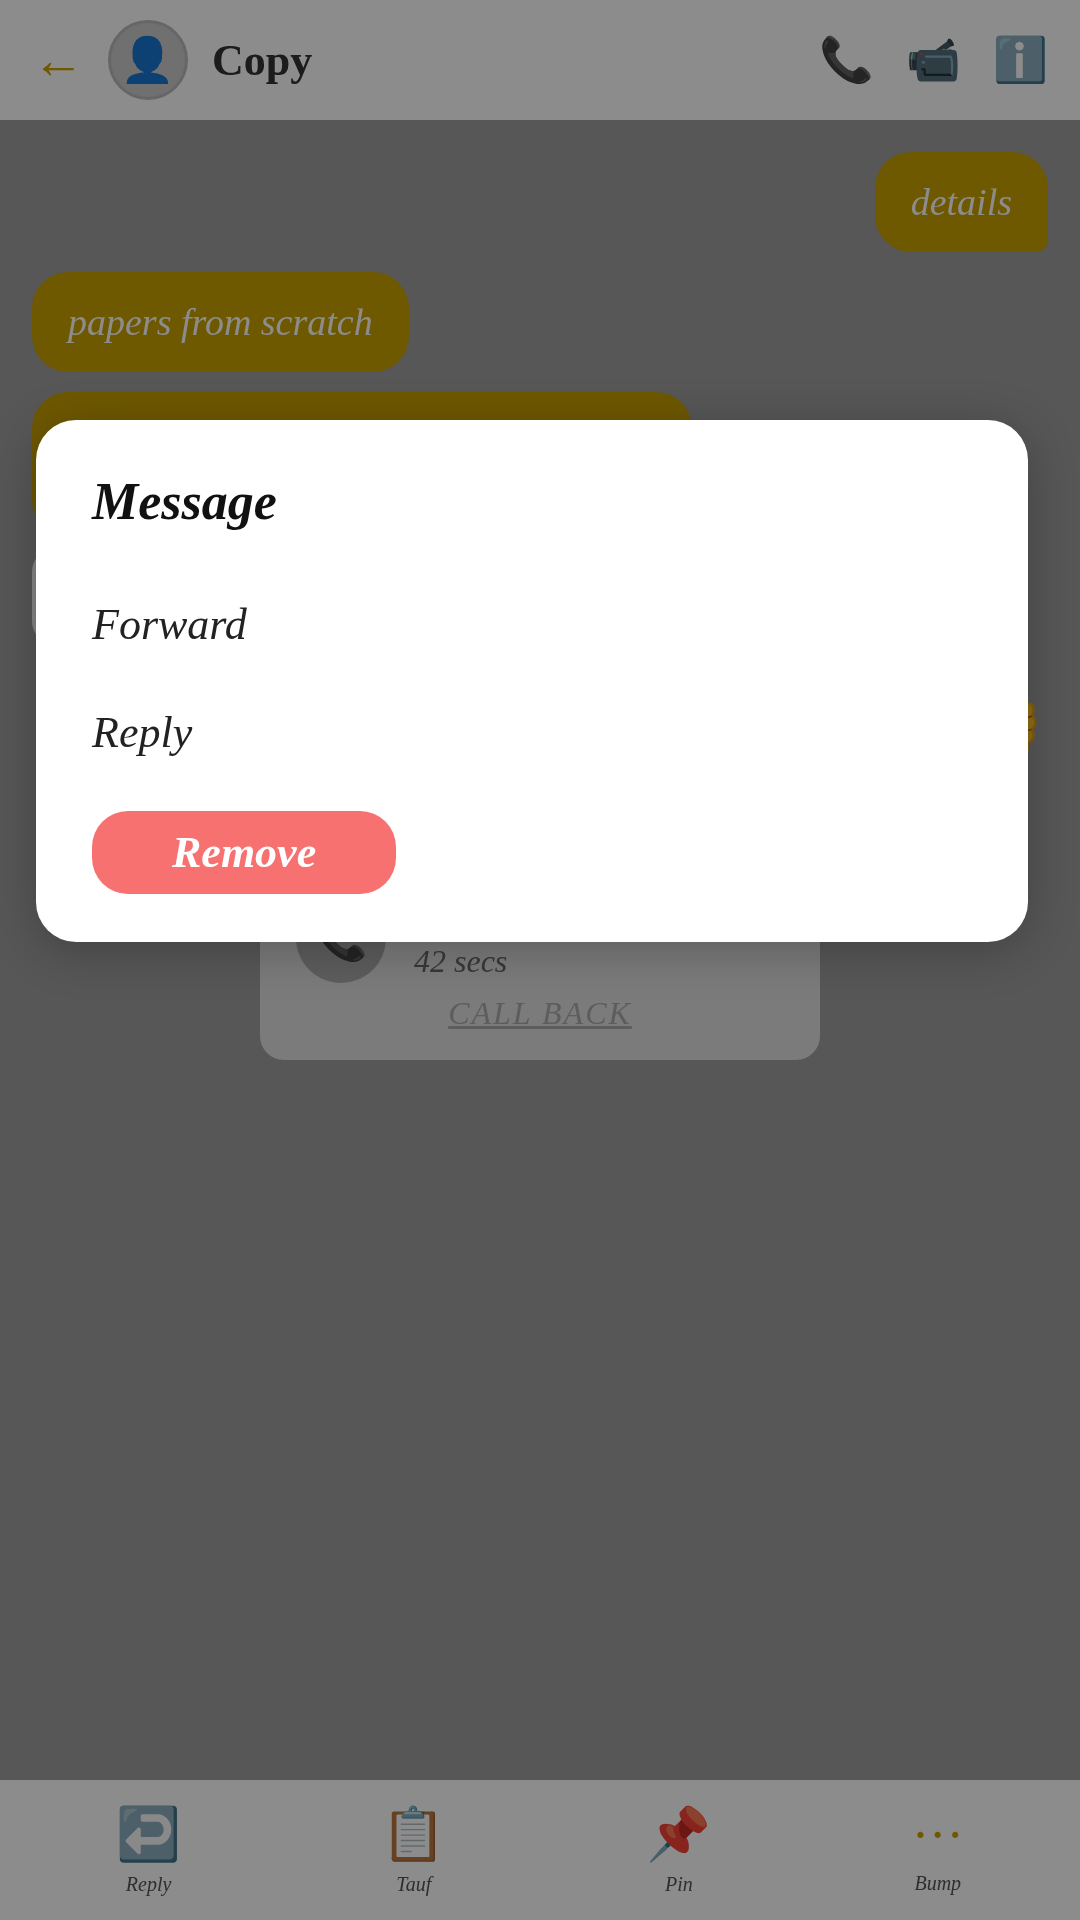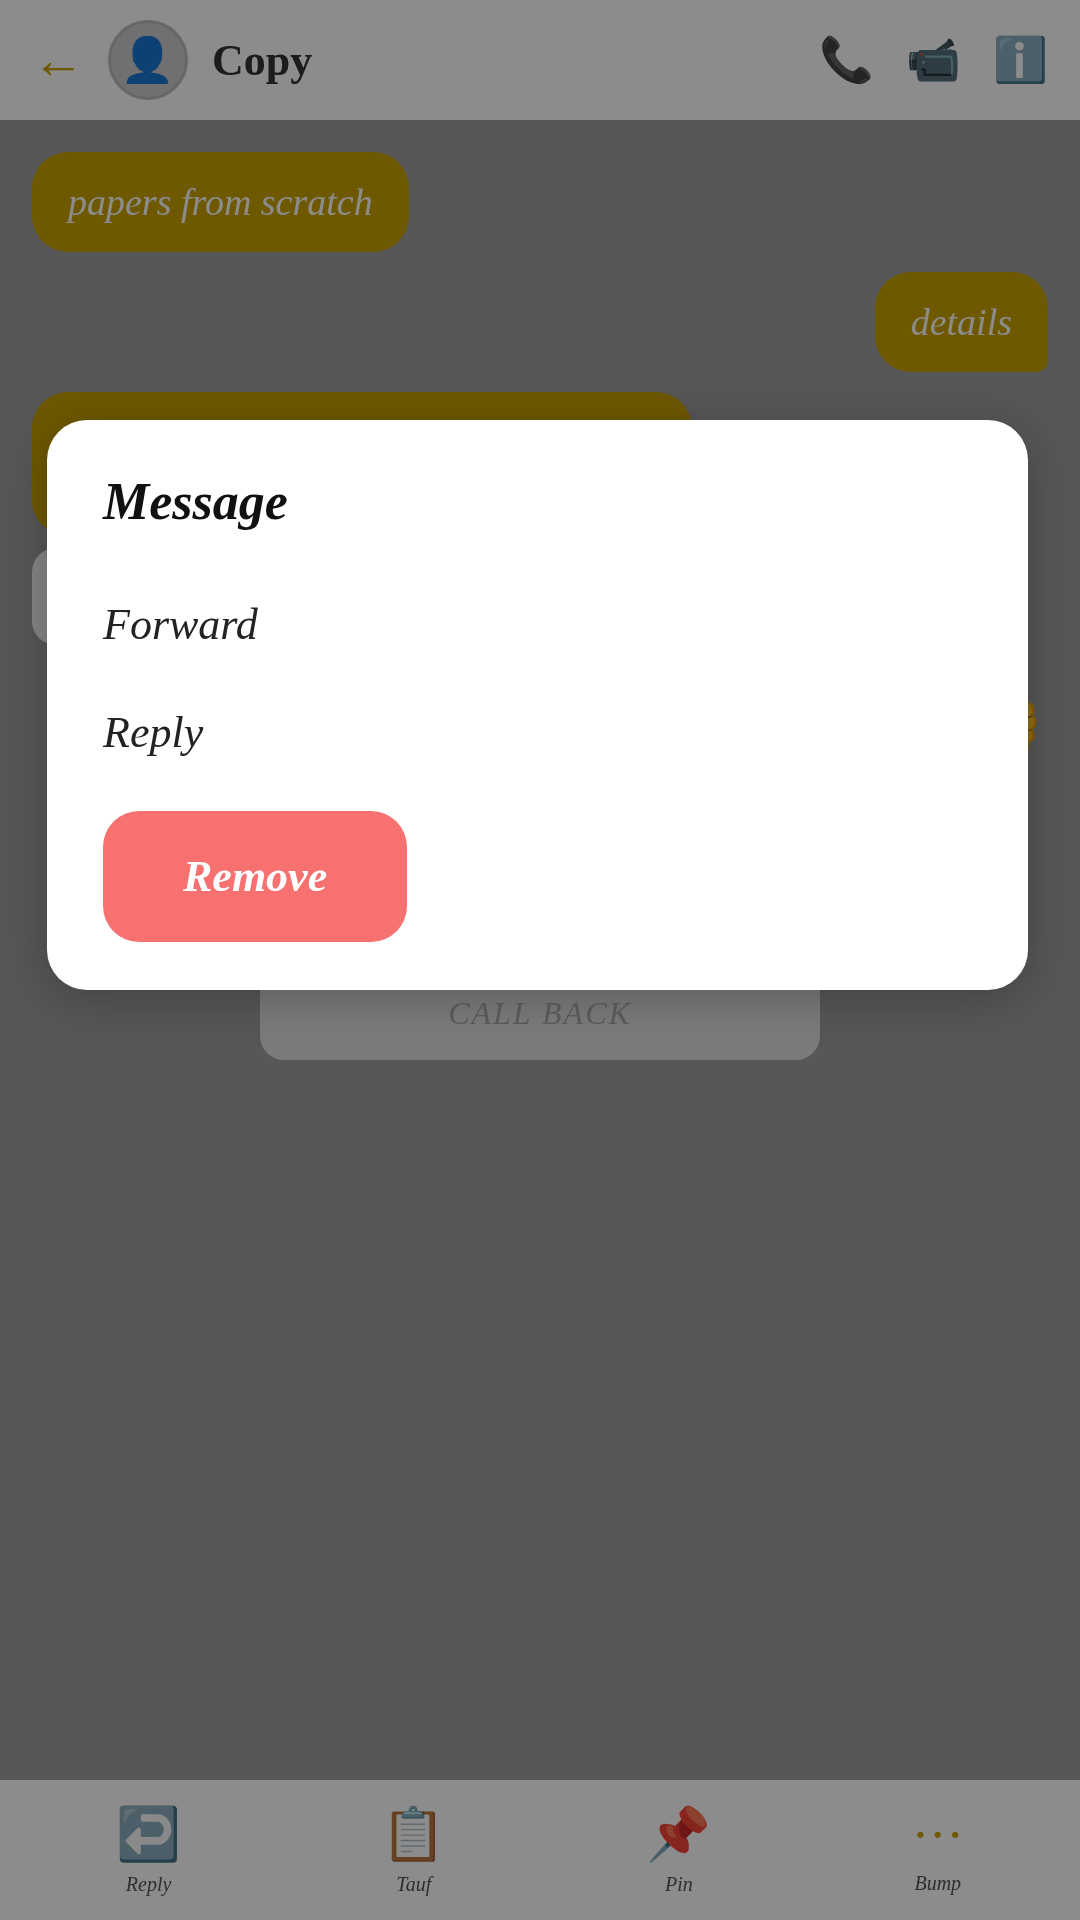--- a/index.html
+++ b/index.html
@@ -148,20 +148,21 @@
       font-size: 32px;
       color: #666;
       font-style: italic;
     }
     .call-back-label {
       text-align: center;
       color: #aaa;
       font-size: 32px;
       letter-spacing: 2px;
       font-style: italic;
+      text-decoration: underline;
     }
 
     
     .bottom-bar {
       position: absolute;
       bottom: 0; left: 0; right: 0;
       height: 140px;
       background: #fff;
       display: flex;
       align-items: center;
@@ -188,21 +189,21 @@
       position: absolute;
       top: 0; left: 0; right: 0; bottom: 0;
       background: rgba(0,0,0,0.45);
       z-index: 10;
     }
 
     
     .modal {
       position: absolute;
       top: 420px;
-      left: 47px;
+      left: 36px;
       right: 52px;
       background: #fff;
       border-radius: 40px;
       padding: 52px 56px 48px 56px;
       z-index: 20;
       box-shadow: 0 8px 48px rgba(0,0,0,0.25);
     }
     .modal-title {
       font-size: 52px;
       font-weight: bold;
@@ -221,21 +222,21 @@
       height: 1px;
       background: transparent;
     }
     .modal-remove-btn {
       display: inline-block;
       background: #f87171;
       color: #fff;
       font-size: 44px;
       font-style: italic;
       font-weight: bold;
-      padding: 40px 80px;
+      padding: 16px 80px;
       border-radius: 36px;
       margin-top: 24px;
       cursor: pointer;
     }
   </style>
 </head>
 <body>
 
 <div class="top-bar">
   <span class="back-icon">←</span>
@@ -244,25 +245,25 @@
   </div>
   <span class="contact-name">Copy</span>
   <div class="top-icons">
     <span class="top-icon">📞</span>
     <span class="top-icon">📹</span>
     <span class="top-icon">ℹ️</span>
   </div>
 </div>
 
 <div class="chat-area">
+  <div class="bubble bubble-sent">
+    <span>details</span>
+  </div>
   <div class="bubble bubble-received">
     <span>papers from scratch</span>
-  </div>
-  <div class="bubble bubble-sent">
-    <span>details</span>
   </div>
   <div class="bubble bubble-received">
     <span>For a Medical student 3rd Year, we require an expert and experienced</span>
   </div>
   <div class="emoji-bar">
     <span>❤️</span>
     <span>😆</span>
     <span>😐</span>
     <span>😜</span>
     <span>😡</span>

